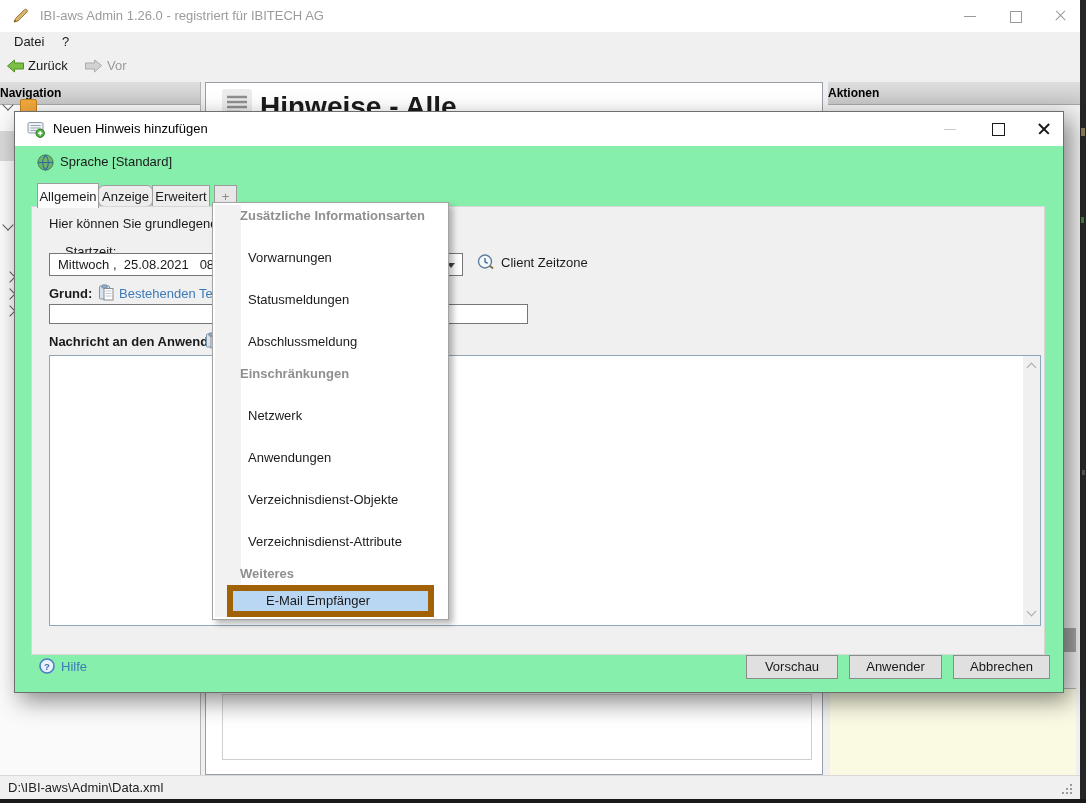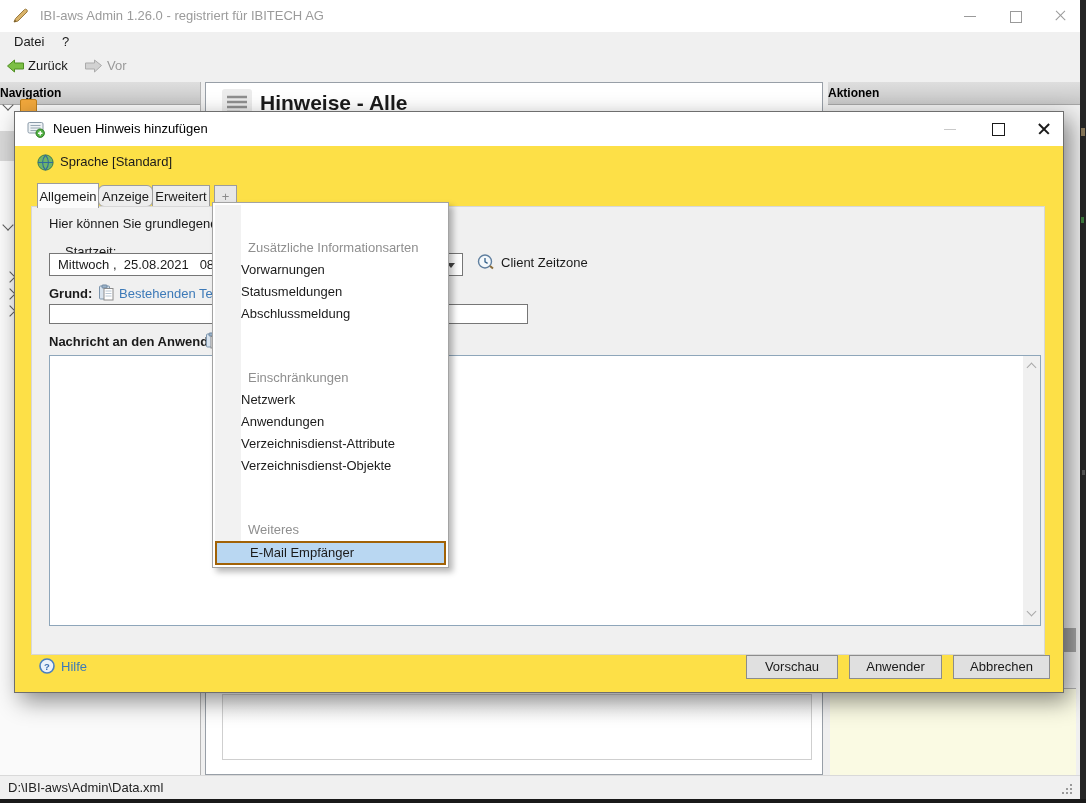--- a/index.html
+++ b/index.html
@@ -31,35 +31,35 @@
   .nav-sliver{position:absolute;left:0;top:49px;width:14px;height:30px;background:#d8d8d8;}
 
   .chev{position:absolute;width:7px;height:7px;border-right:1.7px solid #5c5c5c;border-bottom:1.7px solid #5c5c5c;}
   .chev.down{transform:rotate(45deg);}
   .chev.right{transform:rotate(-45deg);}
   .chev.sm{width:6px;height:6px;border-color:#a9a9a9;border-width:1.4px;}
   .chev.up{transform:rotate(-135deg);}
 
   .main-content{position:absolute;left:205px;top:82px;width:618px;height:693px;background:#fff;border:1px solid #989fa7;box-sizing:border-box;}
   .content-icon{position:absolute;left:16px;top:6px;width:30px;height:28px;}
-  .content-title{position:absolute;left:54px;top:8px;font-size:21px;font-weight:600;color:#1b1b1b;}
+  .content-title{position:absolute;left:54px;top:8px;font-size:28px;font-weight:600;color:#1b1b1b;}
   .content-bottom-box{position:absolute;left:16px;top:611px;width:588px;height:64px;border:1px solid #cfcfcf;
     background:linear-gradient(#f2f2f2,#ffffff 45%);}
 
   .actions-panel{position:absolute;left:828px;top:82px;width:252px;height:693px;background:#f0f0f0;}
   .actions-yellow{position:absolute;left:2px;top:606px;width:246px;height:87px;background:#fafae3;border-top:1px solid #b3b3b3;}
   .scroll-thumb{position:absolute;left:232px;top:546px;width:16px;height:24px;background:#a6a6a6;}
 
   .status-bar{position:absolute;left:0;top:775px;width:1080px;height:24px;background:#f0f0f0;border-top:1px solid #d9d9d9;box-sizing:border-box;text-align:center;}
   .status-text{position:absolute;left:8px;top:0;height:24px;line-height:23px;color:#222;}
   .grip{position:absolute;left:1062px;top:784px;width:2px;height:2px;background:transparent;
     box-shadow:8px 0 #9a9a9a,8px 4px #9a9a9a,8px 8px #9a9a9a,4px 4px #9a9a9a,4px 8px #9a9a9a,0 8px #9a9a9a;}
 
   
-  .dialog{position:absolute;left:14px;top:111px;width:1048px;height:580px;background:#fde047;
+  .dialog{position:absolute;left:14px;top:111px;width:1048px;height:580px;background:#86efac;
     border:1px solid #6e6e6e;box-shadow:6px 8px 22px rgba(0,0,0,0.45);z-index:50;box-sizing:content-box;}
   .dlg-titlebar{position:absolute;left:0;top:0;width:100%;height:34px;background:#fff;}
   .dlg-icon{position:absolute;left:12px;top:8px;width:18px;height:18px;}
   .dlg-title{position:absolute;left:38px;top:0;height:34px;line-height:34px;color:#000;}
   .dlg-btn{position:absolute;top:0;width:30px;height:34px;}
   .dlg-btn .bar{position:absolute;left:9px;top:17px;width:12px;height:1px;background:#c9c9c9;}
   .dlg-btn .box{position:absolute;left:9px;top:11px;width:11px;height:11px;border:1.4px solid #1a1a1a;}
   .dlg-btn .x span{position:absolute;left:8px;top:16px;width:14px;height:1.5px;background:#1a1a1a;}
   .dlg-btn .x span:first-child{transform:rotate(45deg);}
   .dlg-btn .x span:last-child{transform:rotate(-45deg);}
@@ -94,25 +94,25 @@
 
   .hilfe-icon{position:absolute;left:24px;top:546px;width:16px;height:16px;}
   .hilfe-label{position:absolute;left:46px;top:547px;}
   .btn{position:absolute;top:543px;height:24px;line-height:22px;text-align:center;
     background:#e0e0e0;border:1px solid #8c8c8c;box-sizing:border-box;cursor:default;}
 
   
   .context-menu{position:absolute;left:212px;top:202px;width:235px;background:#fff;border:1px solid #a3a3a3;
     box-shadow:4px 4px 6px rgba(0,0,0,0.28);padding:2px 0;z-index:60;}
   .menu-gutter{position:absolute;left:2px;top:2px;bottom:2px;width:26px;background:#f2f2f2;}
-  .menu-header{position:relative;z-index:1;height:22px;line-height:22px;padding-left:35px;font-weight:normal;color:#8f8f8f;margin-top:32px;}
-  .menu-item{position:relative;z-index:1;height:22px;line-height:22px;padding-left:28px;color:#1b1b1b;}
+  .menu-header{position:relative;z-index:1;height:22px;line-height:22px;padding-left:27px;font-weight:bold;color:#8f8f8f;}
+  .menu-item{position:relative;z-index:1;height:22px;line-height:22px;padding-left:35px;color:#1b1b1b;margin-top:20px;}
   .menu-gap{position:relative;z-index:1;height:10px;}
-  .menu-item.selected{margin:0 2px;padding-left:33px;height:20px;line-height:20px;
-    background:#b9d7f2;border:2px solid #a16207;}
+  .menu-item.selected{margin:0 14px;padding-left:33px;height:20px;line-height:20px;
+    background:#b9d7f2;border:6px solid #a16207;}
 
   
   .edge-right{position:absolute;left:1080px;top:0;width:6px;height:803px;background:#262626;}
   .edge-bottom{position:absolute;left:0;top:799px;width:1086px;height:4px;background:#191919;}
   .speck{position:absolute;}
 </style>
 </head>
 <body>
 
 <div id="screen">
@@ -275,22 +275,22 @@
   <div class="context-menu">
     <div class="menu-gutter"></div>
   <div class="menu-header">Zusätzliche Informationsarten</div>
       <div class="menu-item">Vorwarnungen</div>
       <div class="menu-item">Statusmeldungen</div>
       <div class="menu-item">Abschlussmeldung</div>
       <div class="menu-gap"></div>
       <div class="menu-header">Einschränkungen</div>
       <div class="menu-item">Netzwerk</div>
       <div class="menu-item">Anwendungen</div>
+      <div class="menu-item">Verzeichnisdienst-Objekte</div>
       <div class="menu-item">Verzeichnisdienst-Attribute</div>
-      <div class="menu-item">Verzeichnisdienst-Objekte</div>
       <div class="menu-gap"></div>
       <div class="menu-header">Weiteres</div>
       <div class="menu-item selected">E-Mail Empfänger</div>
     </div>
 
   <div class="edge-right">
     <div class="speck" style="left:1px;top:128px;width:4px;height:8px;background:#8a7a5c;"></div>
     <div class="speck" style="left:1px;top:217px;width:3px;height:6px;background:#3f7d3f;"></div>
     <div class="speck" style="left:2px;top:470px;width:3px;height:5px;background:#555;"></div>
   </div>

